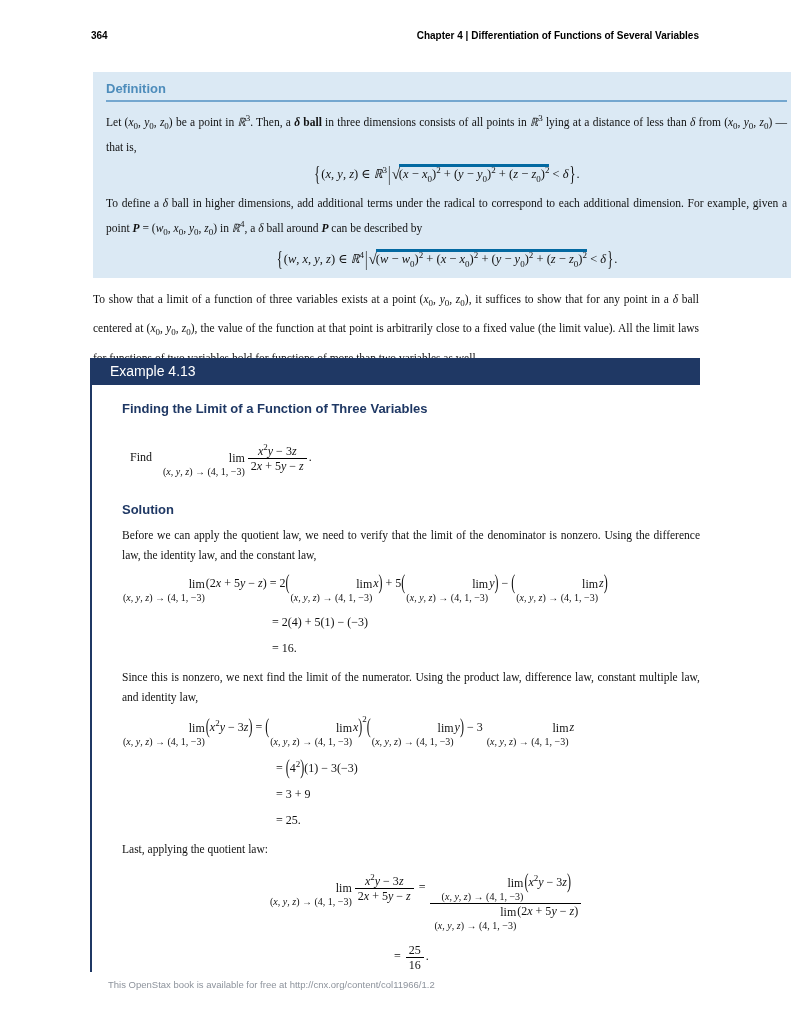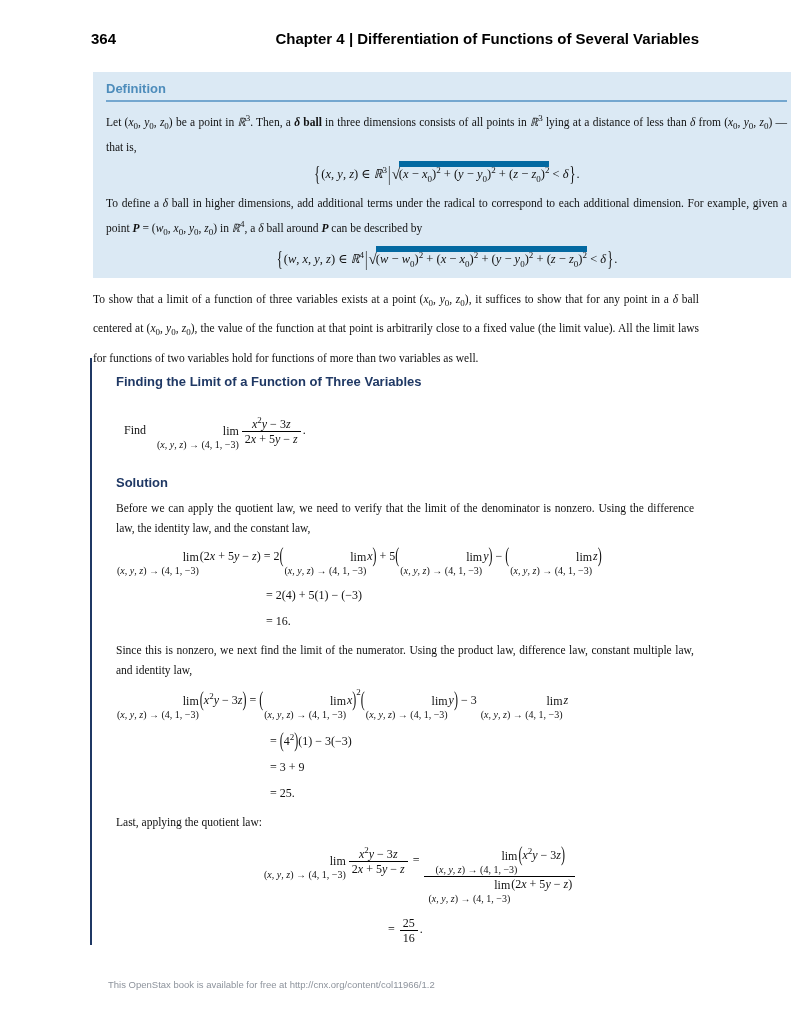--- a/index.html
+++ b/index.html
@@ -7,21 +7,21 @@
   body {
     width:791px; height:1024px; position:relative;
     font-family:"Liberation Serif","DejaVu Serif",serif;
     color:#111; overflow:hidden;
   }
   
   .pg-header {
     position:absolute; top:30px; left:91px; width:608px;
     display:flex; justify-content:space-between;
     font-family:"Liberation Sans","DejaVu Sans",sans-serif;
-    font-size:15px; font-weight:bold; color:#000;
+    font-size:10px; font-weight:bold; color:#000;
   }
   .pg-footer {
     position:absolute; top:979px; left:108px;
     font-family:"Liberation Sans","DejaVu Sans",sans-serif;
     font-size:9.5px; color:#8d939c;text-align:center;
   }
   
   .defbox {
     position:absolute; left:93px; top:72px; width:707px;
     background:#dbe9f4; padding:9px 13px 0 13px;
@@ -40,21 +40,21 @@
   }
   
   .example { position:absolute; left:90px; top:358px; width:610px; }
   .exbar {
     background:#1f3864; color:#ffffff;
     font-family:"Liberation Sans","DejaVu Sans",sans-serif;
     font-size:14px; padding:5px 10px 6px 20px;
   }
   .excontent {
     border-left:2px solid #1f3864;
-    padding:16px 0 0 24px; min-height:521px; width:610px;
+    padding:16px 0 0 30px; min-height:521px; width:610px;
   }
   .extitle, .soltitle {
     font-family:"Liberation Sans","DejaVu Sans",sans-serif;
     font-size:13px; font-weight:bold; color:#1f3864;
   }
   .extitle { margin-bottom:24px; }
   .soltitle { margin:24px 0 8px 0; }
   .expara { font-size:11.5px; line-height:20px; width:578px; text-align:justify; }
   .findrow { margin:14px 0 4px 8px; font-size:12px; }
   .findrow .findword { margin-right:10px; }
@@ -65,21 +65,21 @@
   .lim { display:inline-block; text-align:right; vertical-align:-14px; line-height:13px; margin:0 1px; }
   .lim .l1 { display:block; font-style:normal; font-size:12px; }
   .lim .l2 { display:block; font-size:10px; white-space:nowrap; }
   .frac { display:inline-block; text-align:center; vertical-align:-9px; line-height:14px; margin:0 2px; }
   .frac .num, .frac .den { display:block; padding:0 3px; white-space:nowrap; }
   .frac .den { border-top:1px solid #000; }
   .bigfrac { vertical-align:-24px; }
   .tp { display:inline-block; transform:scaleY(1.75); transform-origin:50% 55%; font-style:normal; }
   .tb { display:inline-block; transform:scaleY(1.6); transform-origin:50% 50%; font-style:normal; padding:0 1px; }
   .sq { font-style:normal; font-size:15px; vertical-align:-1px; margin-right:-1px; }
-  .rad { border-top:6px solid #0369a1;text-align:right; }
+  .rad { border-top:3px solid #0369a1;text-align:right; }
   sup { font-size:9px; } sub { font-size:9px; }
   .hi { position:relative; top:-0.45em; font-size:9px; font-style:normal; }
   .ind1 { margin-left:150px; }
   .ind2 { margin-left:154px; }
   .eq3l1 { margin-left:147px; }
   .ind3 { margin-left:272px; }
 </style>
 </head>
 <body>
 
@@ -92,20 +92,21 @@
   <div class="def-title">Definition</div>
   <p class="math">Let (<i>x</i><sub>0</sub>, <i>y</i><sub>0</sub>, <i>z</i><sub>0</sub>) be a point in <i>ℝ</i><sup>3</sup>. Then, a <b><i>δ</i> ball</b> in three dimensions consists of all points in <i>ℝ</i><sup>3</sup> lying at a distance of less than <i>δ</i> from (<i>x</i><sub>0</sub>, <i>y</i><sub>0</sub>, <i>z</i><sub>0</sub>) —that is,</p>
   <div class="display math"><span class="tb">{</span>(<i>x</i>, <i>y</i>, <i>z</i>) ∈ <i>ℝ</i><sup>3</sup><span class="tb">|</span><span class="sq">√</span><span class="rad">(<i>x</i> − <i>x</i><sub>0</sub>)<sup>2</sup> + (<i>y</i> − <i>y</i><sub>0</sub>)<sup>2</sup> + (<i>z</i> − <i>z</i><sub>0</sub>)<sup>2</sup></span> &lt; <i>δ</i><span class="tb">}</span>.</div>
   <p class="math">To define a <i>δ</i> ball in higher dimensions, add additional terms under the radical to correspond to each additional dimension. For example, given a point <b><i>P</i></b> = (<i>w</i><sub>0</sub>, <i>x</i><sub>0</sub>, <i>y</i><sub>0</sub>, <i>z</i><sub>0</sub>) in <i>ℝ</i><sup>4</sup>, a <i>δ</i> ball around <b><i>P</i></b> can be described by</p>
   <div class="display math"><span class="tb">{</span>(<i>w</i>, <i>x</i>, <i>y</i>, <i>z</i>) ∈ <i>ℝ</i><sup>4</sup><span class="tb">|</span><span class="sq">√</span><span class="rad">(<i>w</i> − <i>w</i><sub>0</sub>)<sup>2</sup> + (<i>x</i> − <i>x</i><sub>0</sub>)<sup>2</sup> + (<i>y</i> − <i>y</i><sub>0</sub>)<sup>2</sup> + (<i>z</i> − <i>z</i><sub>0</sub>)<sup>2</sup></span> &lt; <i>δ</i><span class="tb">}</span>.</div>
 </div>
 
 <p class="bodypara math">To show that a limit of a function of three variables exists at a point (<i>x</i><sub>0</sub>, <i>y</i><sub>0</sub>, <i>z</i><sub>0</sub>), it suffices to show that for any point in a <i>δ</i> ball centered at (<i>x</i><sub>0</sub>, <i>y</i><sub>0</sub>, <i>z</i><sub>0</sub>), the value of the function at that point is arbitrarily close to a fixed value (the limit value). All the limit laws for functions of two variables hold for functions of more than two variables as well.</p>
 
 <div class="example">
+  <div class="exbar">Example 4.13</div>
   <div class="excontent">
     <div class="extitle">Finding the Limit of a Function of Three Variables</div>
 
     <div class="findrow math">
       <span class="findword">Find</span><span><span class="lim"><span class="l1">lim</span><span class="l2">(<i>x</i>, <i>y</i>, <i>z</i>) → (4, 1, −3)</span></span><span class="frac"><span class="num"><i>x</i><sup>2</sup><i>y</i> − 3<i>z</i></span><span class="den">2<i>x</i> + 5<i>y</i> − <i>z</i></span></span>.</span>
     </div>
 
     <div class="soltitle">Solution</div>
     <p class="expara math">Before we can apply the quotient law, we need to verify that the limit of the denominator is nonzero. Using the difference law, the identity law, and the constant law,</p>
 

